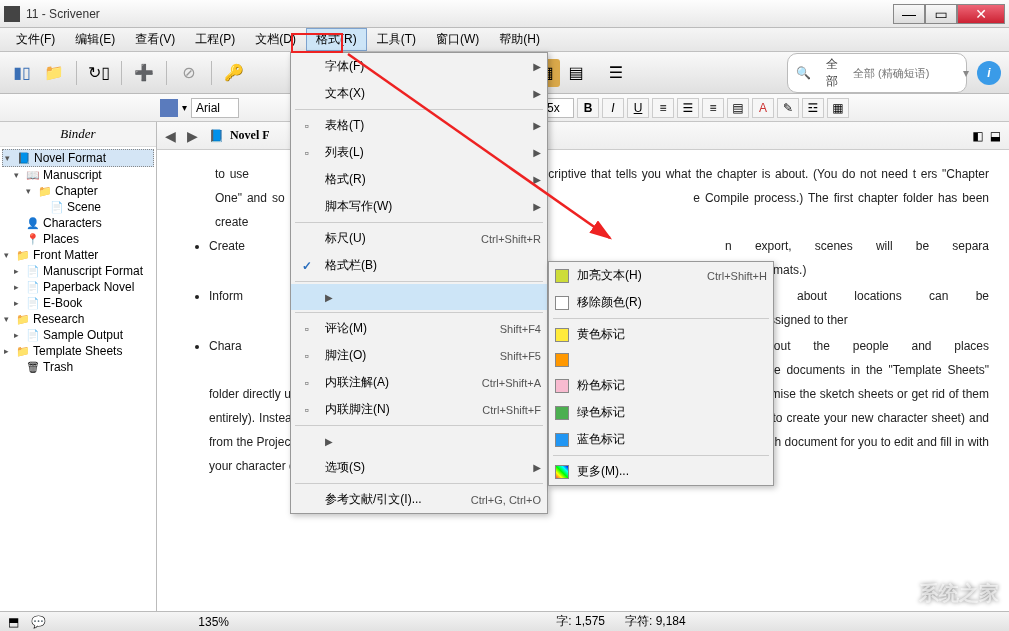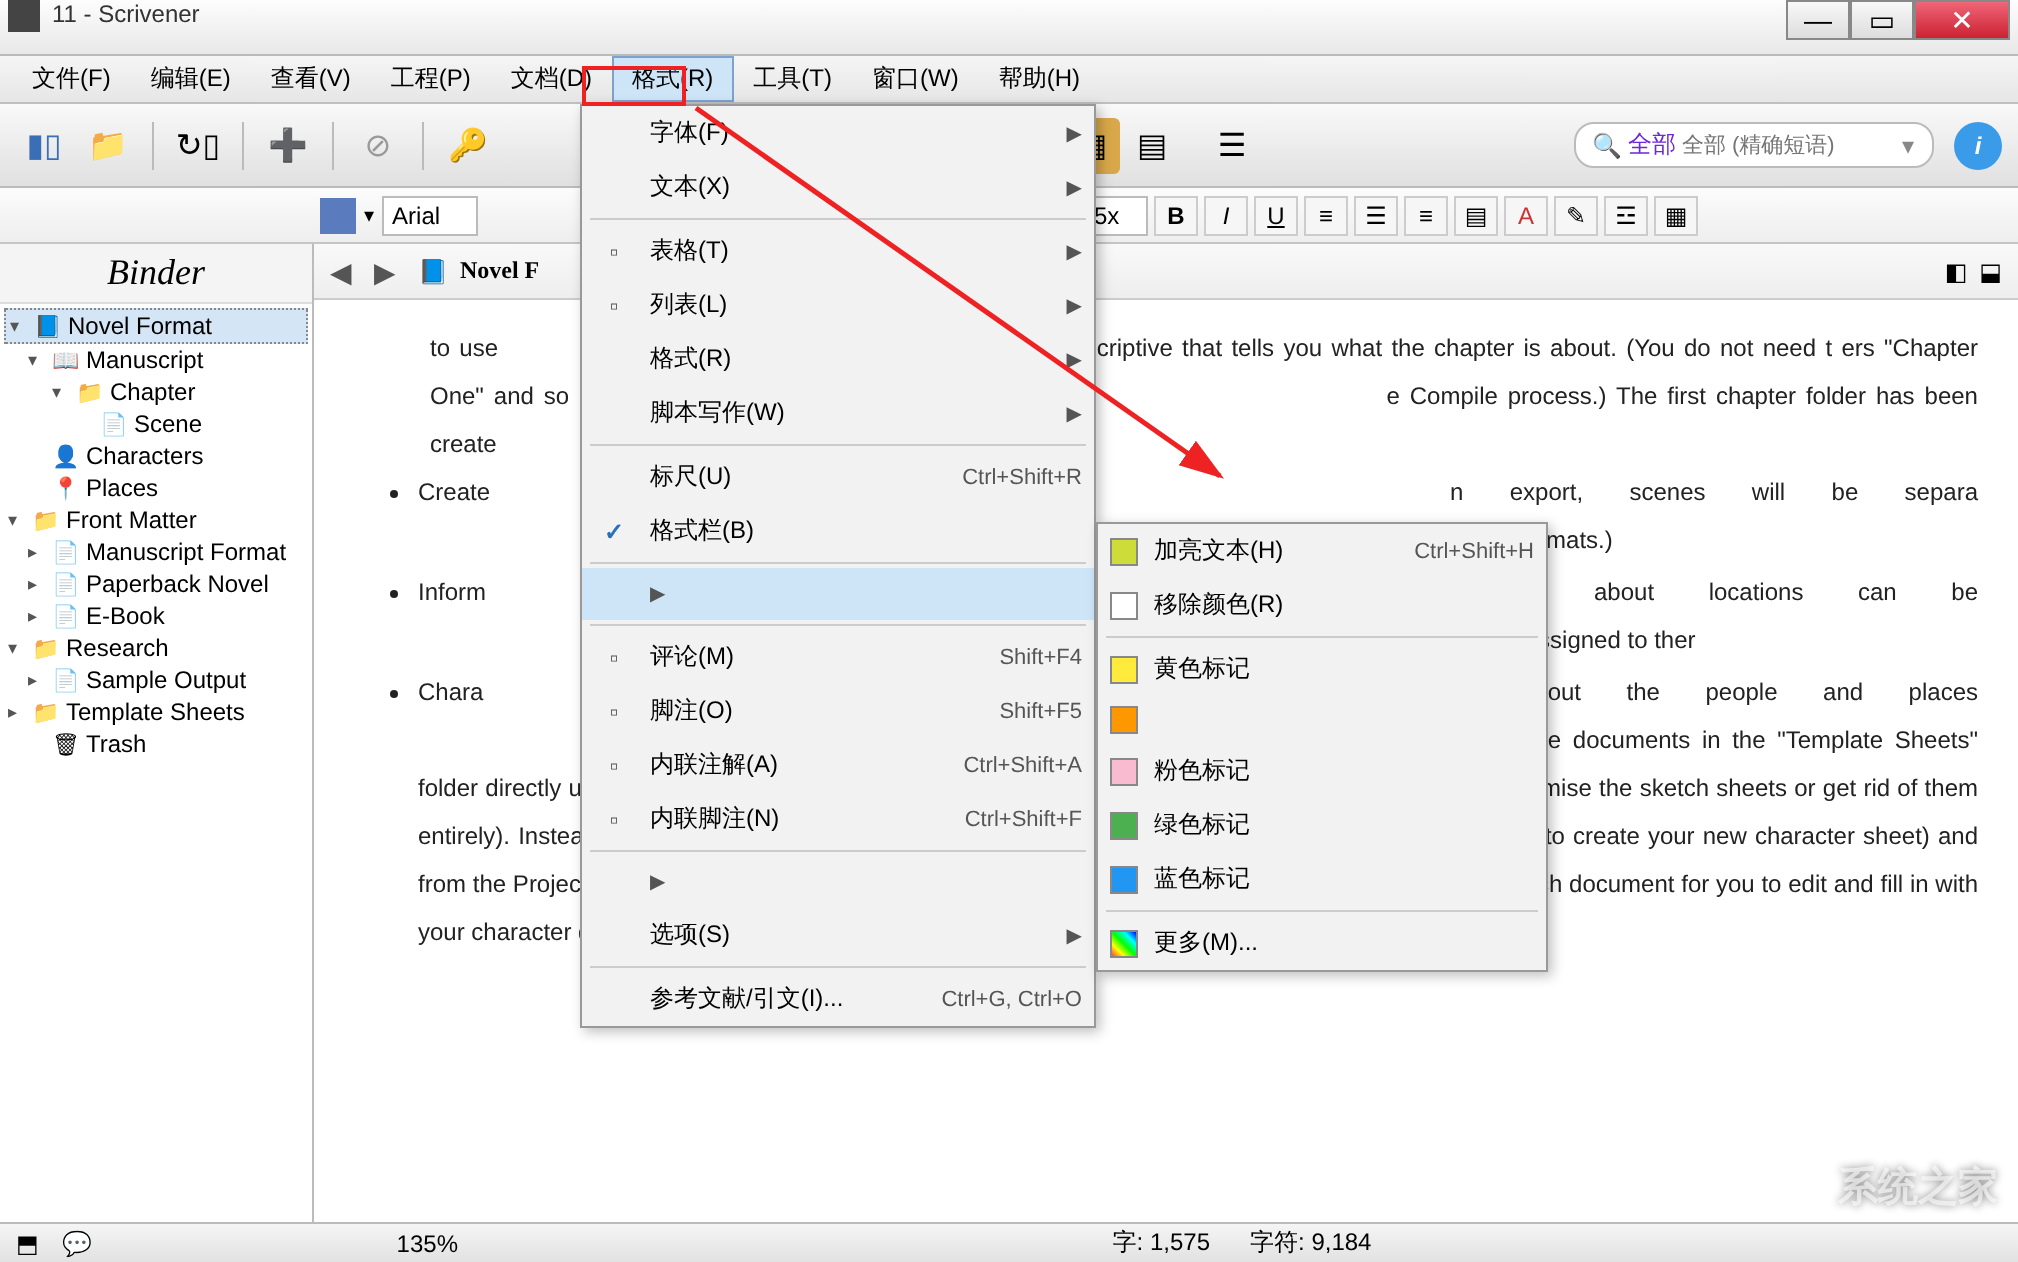--- a/index.html
+++ b/index.html
@@ -1,19 +1,19 @@
 <!DOCTYPE html>
 <html><head>
 <meta charset="utf-8">
 <style>
 * { margin: 0; padding: 0; box-sizing: border-box; font-family: "Microsoft YaHei", Arial, sans-serif; font-size: 12px; }
 body { background: #fff; width: 1009px; height: 631px; overflow: hidden; position: relative; }
 
 
-.titlebar { height: 28px; background: linear-gradient(#fdfdfd, #e8e8e8); display: flex; align-items: flex-start; padding: 0 4px; border-bottom: 1px solid #bbb; }
+.titlebar { height: 28px; background: linear-gradient(#fdfdfd, #e8e8e8); display: flex; align-items: center; padding: 0 4px; border-bottom: 1px solid #bbb; }
 .titlebar .app-icon { width: 16px; height: 16px; background: #444; margin-right: 6px; }
 .title-text { flex: 1; color: #333; }
 .win-btns { display: flex; gap: 0; }
 .win-btn { width: 32px; height: 20px; border: 1px solid #888; display: flex; align-items: center; justify-content: center; font-size: 14px; background: linear-gradient(#f8f8f8, #ddd); }
 .win-close { background: linear-gradient(#e67, #c23); color: #fff; width: 48px; }
 
 
 .menubar { height: 24px; background: linear-gradient(#f5f5f5, #e6e6e6); display: flex; align-items: center; padding: 0 6px; border-bottom: 1px solid #c0c0c0; }
 .menu-item { padding: 3px 10px; cursor: pointer; }
 .menu-item.active { background: #cde5f7; border: 1px solid #7da2ce; padding: 2px 9px; }
@@ -30,21 +30,21 @@
 
 
 .formatbar { height: 28px; background: linear-gradient(#fcfcfc, #eee); display: flex; align-items: center; padding: 0 160px 0 160px; gap: 4px; border-bottom: 1px solid #c5c5c5; }
 .fmt-select { border: 1px solid #bbb; padding: 2px 18px 2px 4px; background: #fff; position: relative; }
 .fmt-square { width: 18px; height: 18px; background: #5a7bbd; }
 .fmt-btn { width: 22px; height: 20px; border: 1px solid #ccc; display: flex; align-items: center; justify-content: center; background: #f6f6f6; }
 
 
 .main { display: flex; height: calc(631px - 28px - 24px - 42px - 28px - 20px); }
 .binder { width: 157px; border-right: 1px solid #bbb; background: #fff; display: flex; flex-direction: column; }
-.binder-header { text-align: center; padding: 4px; font-style: italic; font-family: serif; font-size: 18px; border-bottom: 1px solid #ddd; background: #f4f4f4; }
+.binder-header { text-align: center; padding: 4px; font-style: italic; font-family: serif; font-size: 13px; border-bottom: 1px solid #ddd; background: #f4f4f4; }
 .tree { flex: 1; overflow: auto; padding: 2px; }
 .tree-item { display: flex; align-items: center; padding: 1px 2px; gap: 3px; white-space: nowrap; }
 .tree-item.sel { background: #d4e5f5; border: 1px dotted #888; }
 .tree-toggle { width: 9px; font-size: 9px; color: #555; }
 .tree-icon { width: 14px; height: 14px; display: inline-flex; align-items: center; justify-content: center; font-size: 11px; }
 .ic-book { color: #3a6fb5; } .ic-ms { color: #999; } .ic-folder { color: #d9a84a; }
 .ic-doc { color: #888; } .ic-char { color: #a86; } .ic-place { color: #7a9; }
 .indent1 { padding-left: 12px; } .indent2 { padding-left: 24px; } .indent3 { padding-left: 36px; }
 
 .editor { flex: 1; display: flex; flex-direction: column; background: #fff; }
@@ -133,21 +133,21 @@
   <div class="tb-btn icon-key">🔑</div>
 
   <div style="margin-left:280px;display:flex;gap:2px;">
     <div class="tb-btn" style="background:#d9a84a;">▦</div>
     <div class="tb-btn">▤</div>
   </div>
   <div class="tb-btn" style="margin-left:8px;">☰</div>
 
   <div class="search-box">
     <span style="color:#f7a;">🔍</span>
-    <span style="color:#6d28d9;margin:0 3px;">全部</span>
+    <span style="color:#404040;margin:0 15px;">全部</span>
     <input placeholder="全部 (精确短语)" style="">
     <span style="color:#888;">▾</span>
   </div>
   <div class="help-btn">i</div>
 </div>
 
 <div class="formatbar">
   <div class="fmt-square"></div>
   <span style="font-size:10px;">▾</span>
   <div class="fmt-select">Arial</div>

